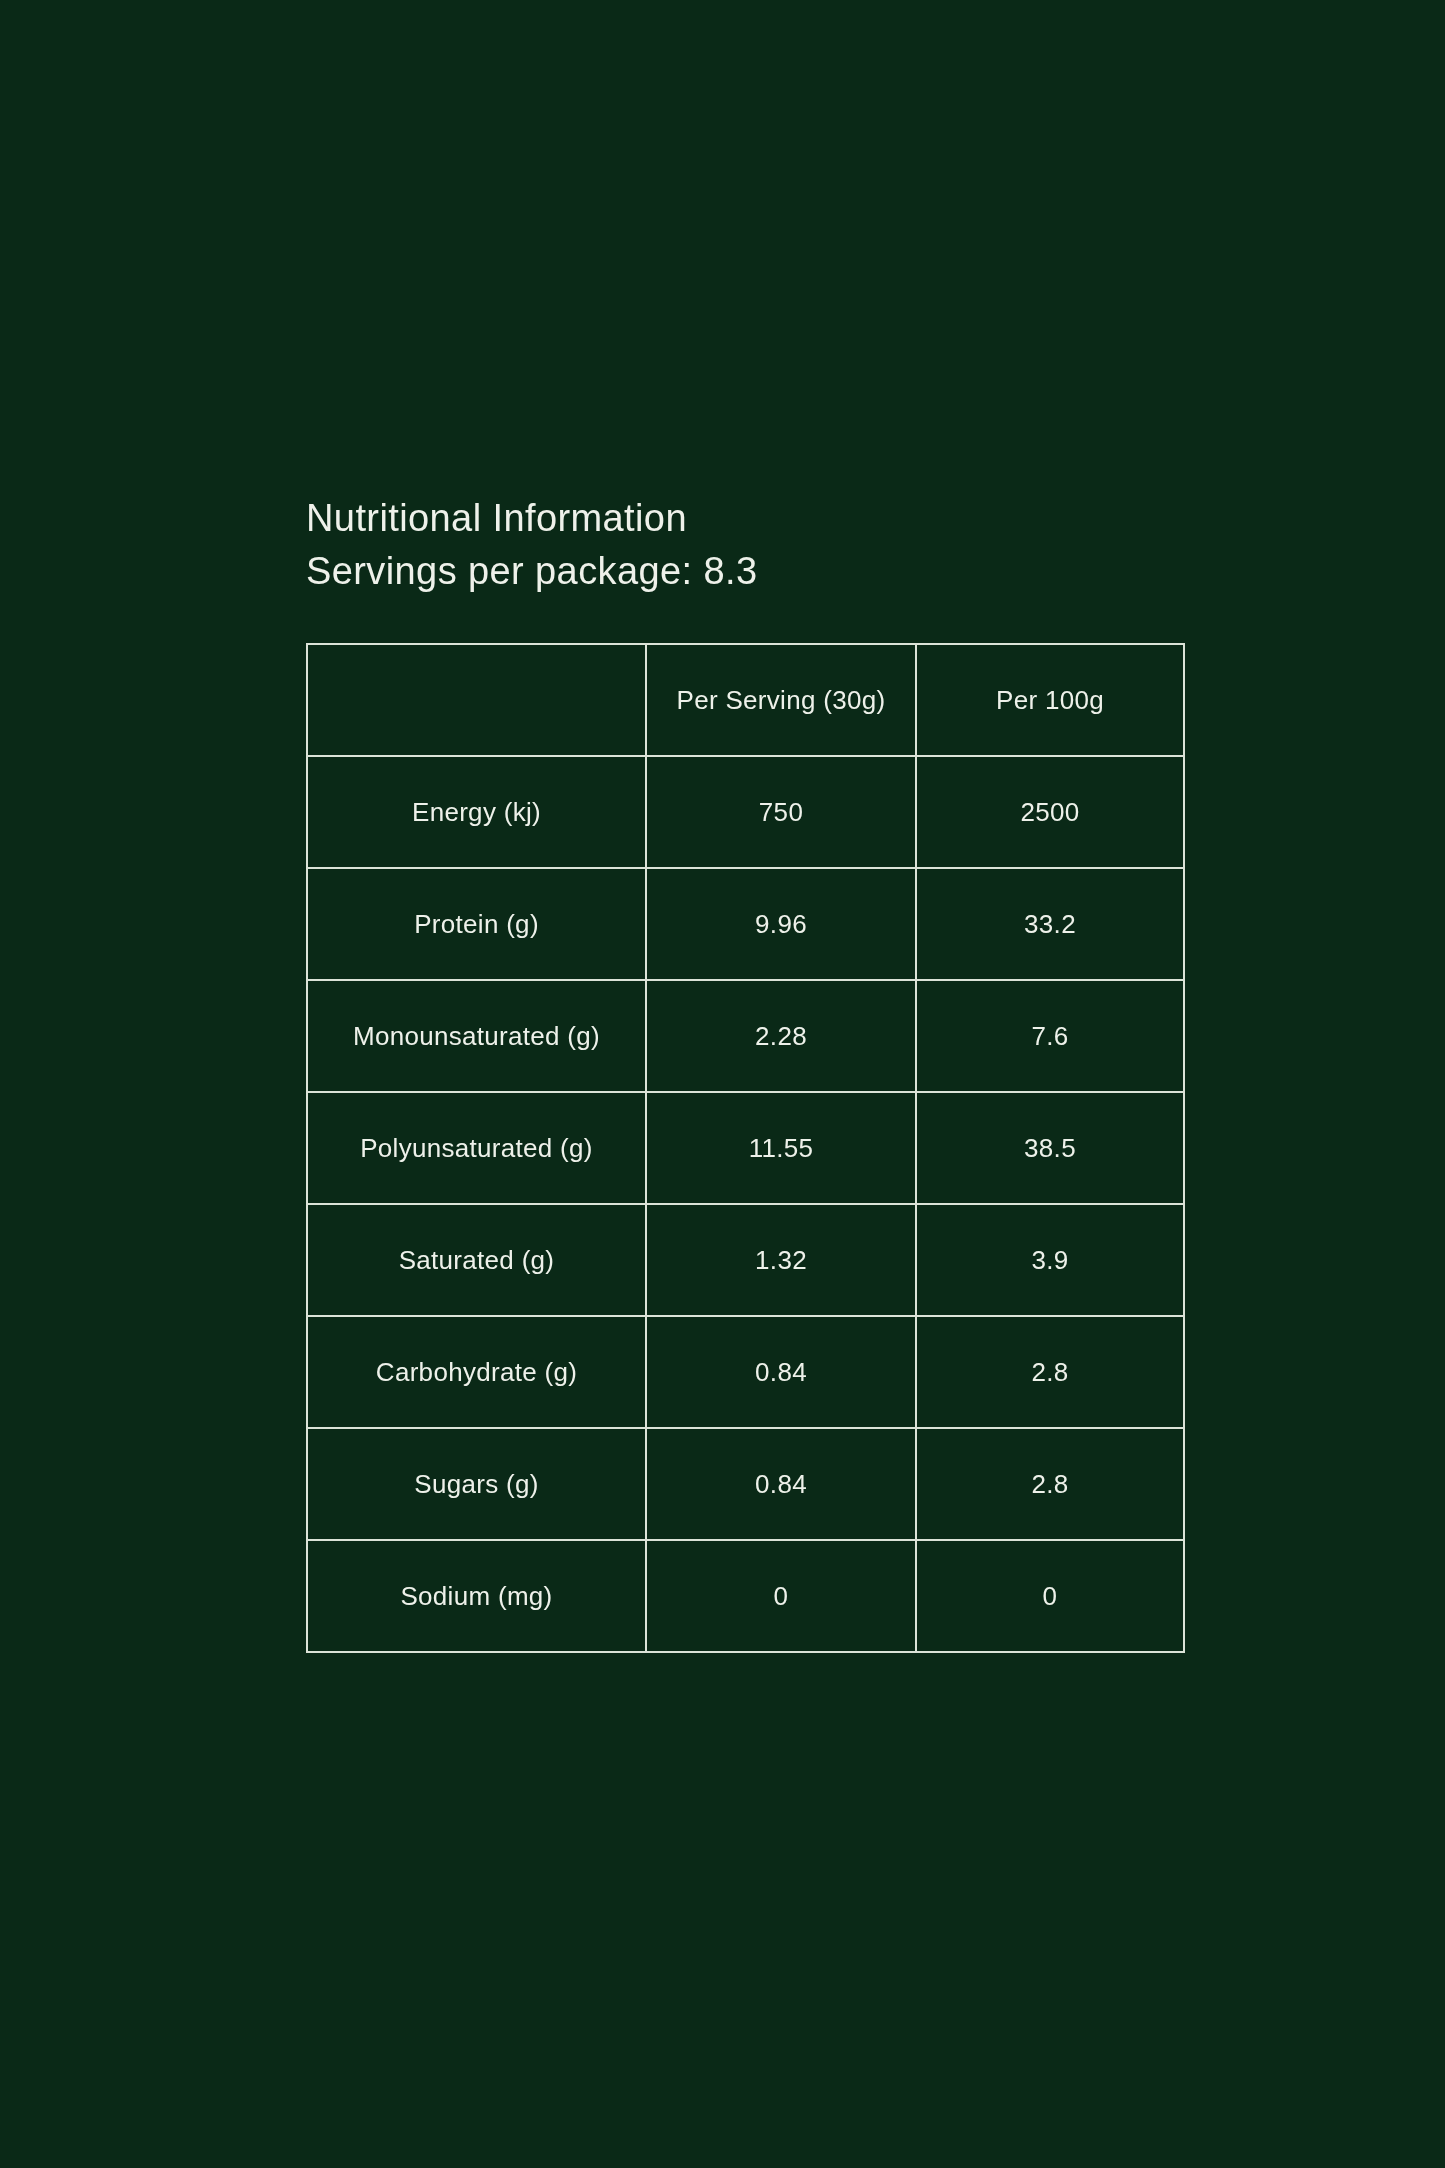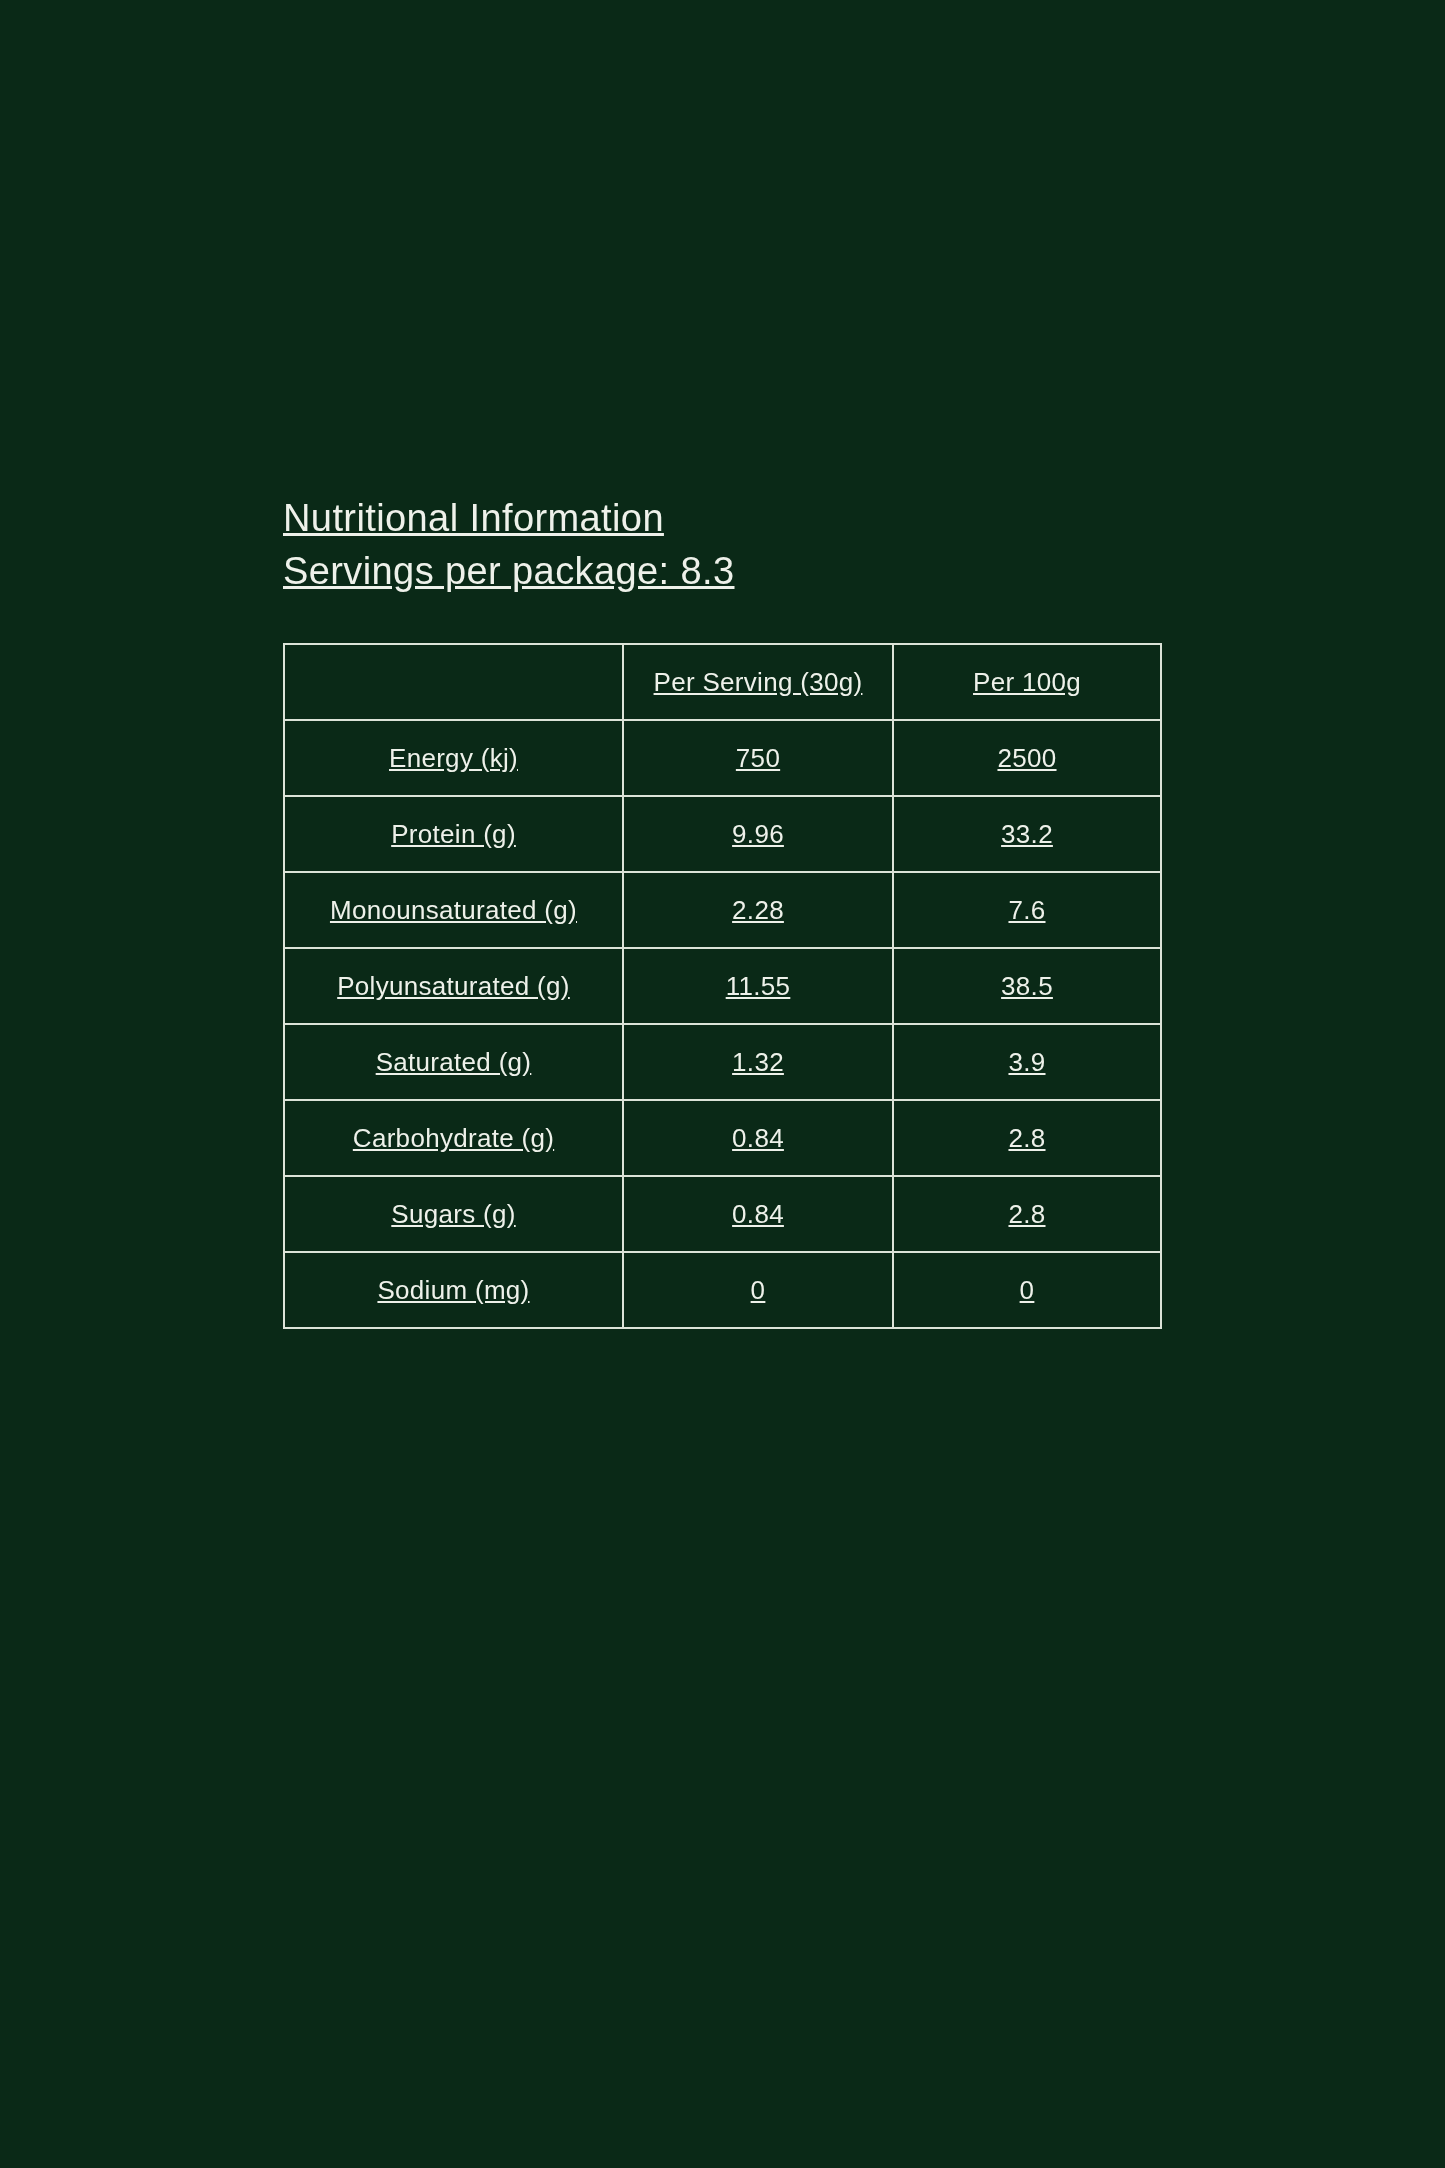--- a/index.html
+++ b/index.html
@@ -10,44 +10,43 @@
     width: 1445px;
     height: 2168px;
     position: relative;
     background: #0a2917;
     font-family: "Liberation Sans", sans-serif;
     color: #eef1ea;
     overflow: hidden;
   }
   .content {
     position: absolute;
-    left: 283px;
+    left: 306px;
     top: 492px;
     width: 878px;
-    text-decoration: underline;
   }
   .title-block {
     font-size: 38px;
     line-height: 53px;
     letter-spacing: 0.4px;
     font-weight: 400;
   }
   .title-line {
     white-space: nowrap;
   }
   table.nutrition {
     margin-top: 45px;
     border-collapse: collapse;
     table-layout: fixed;
     width: 877px;
   }
   table.nutrition th,
   table.nutrition td {
     border: 2px solid #dce3d8;
-    height: 76px;
+    height: 112px;
     box-sizing: border-box;
     text-align: center;
     vertical-align: middle;
     font-size: 26px;
     font-weight: 400;
     letter-spacing: 0.3px;
     color: #eef1ea;
     padding: 0 6px;
   }
   col.c-label   { width: 339px; }

